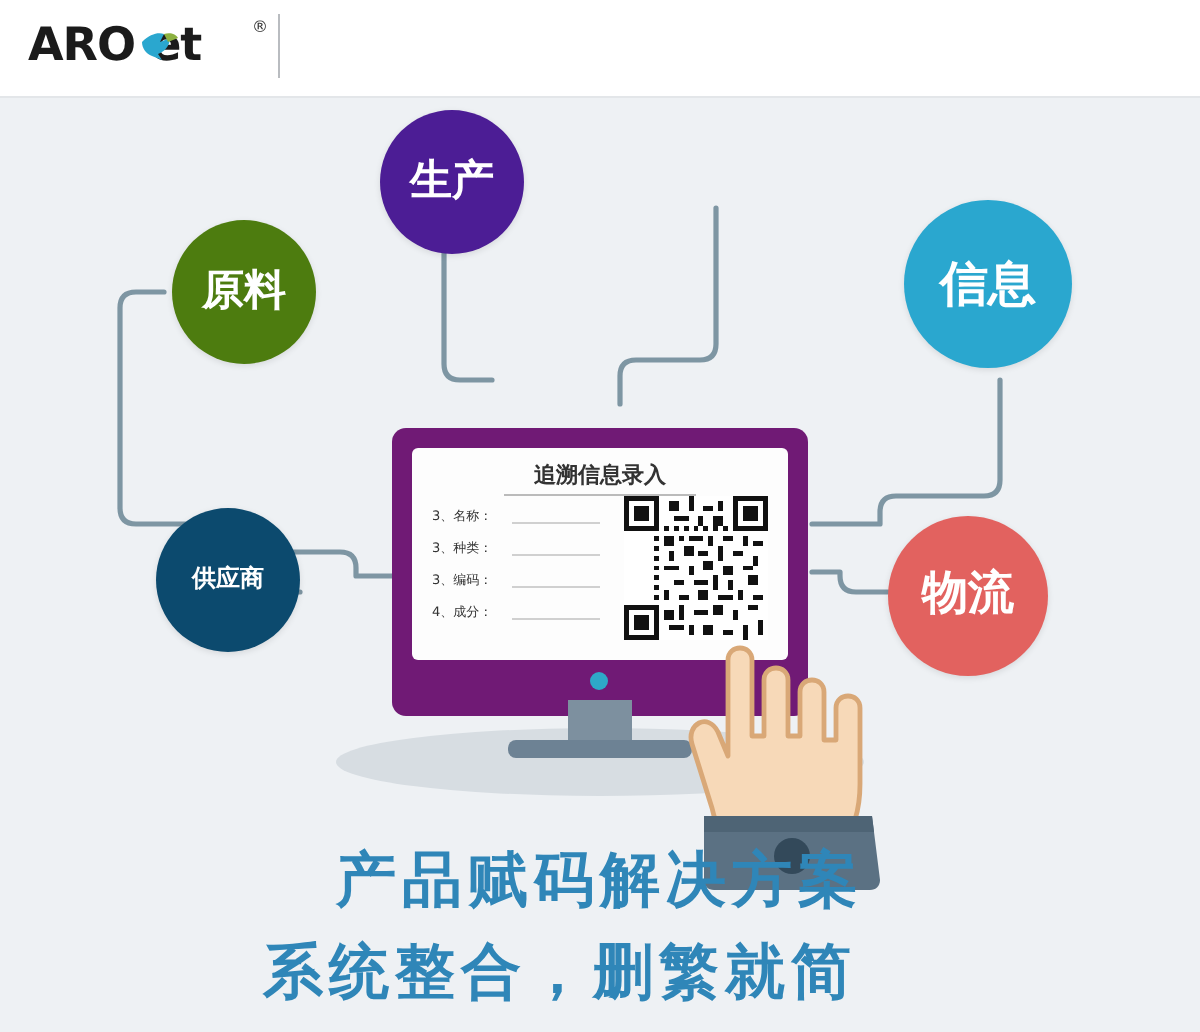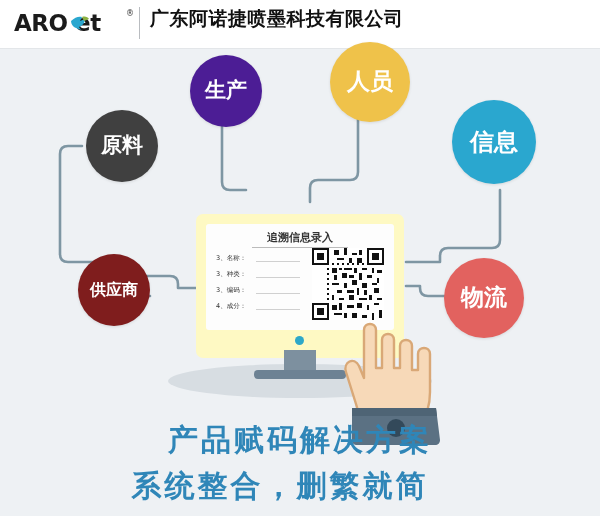--- a/index.html
+++ b/index.html
@@ -57,21 +57,21 @@
     color:#ffffff;font-weight:bold;
     text-align:center;line-height:1.12;
     box-shadow:0 1px 3px rgba(0,0,0,.10);
   }
   .bub-label{pointer-events:none;}
 
   
   #monitor{position:absolute;left:196px;top:214px;width:208px;height:170px;}
   #screen-outer{
     position:absolute;left:0;top:0;width:208px;height:144px;
-    background:#fef9c3;border-radius:7px;
+    background:#701a75;border-radius:7px;
   }
   #screen-inner{
     position:absolute;left:10px;top:10px;width:188px;height:106px;
     background:#fdfdfd;border-radius:3px;
   }
   #screen-title{
     position:absolute;left:0;top:6px;width:188px;text-align:center;
     font-size:11px;color:#333;font-weight:bold;
   }
   #screen-title-underline{
@@ -123,21 +123,20 @@
   <div id="header">
     <div id="logo-block">
       <div id="logo-text">ARO et</div>
       <svg id="logo-bird" viewBox="0 0 40 34">
         <path d="M2 12 C10 4 18 2 24 4 L20 12 L30 8 C30 16 24 22 18 24 L22 30 L12 26 C6 24 2 18 2 12 Z" fill="#2aa7cf"></path>
         <path d="M24 4 C30 2 36 4 38 8 L28 12 Z" fill="#8cb140"></path>
       </svg>
     </div>
     <div id="logo-reg">®</div>
     <div id="divider"></div>
-    <div id="cn-name">广东阿诺捷喷墨科技有限公司</div>
   </div>
 
   <svg id="lines" viewBox="0 0 600 516">
     <g fill="none" stroke="#7e96a3" stroke-width="2.6" stroke-linecap="round" stroke-linejoin="round">
 
       <path d="M82 146 L68 146 Q60 146 60 154 L60 254 Q60 262 68 262 L112 262"></path>
 
       <path d="M222 108 L222 182 Q222 190 230 190 L246 190"></path>
 
       <path d="M358 104 L358 172 Q358 180 350 180 L318 180 Q310 180 310 188 L310 202"></path>
@@ -145,37 +144,34 @@
       <path d="M500 190 L500 240 Q500 248 492 248 L448 248 Q440 248 440 256 L440 262 L406 262"></path>
 
       <path d="M146 276 L170 276 Q178 276 178 284 L178 288 L196 288"></path>
 
       <path d="M452 296 L428 296 Q420 296 420 288 L420 286 L406 286"></path>
 
       <path d="M112 262 L112 288 Q112 296 120 296 L150 296"></path>
     </g>
   </svg>
 
-  <div class="bubble" style="left:86px;top:110px;width:72px;height:72px;background:#404040;font-size:21px;">
+  <div class="bubble" style="left:86px;top:110px;width:72px;height:72px;background:#4d7c0f;font-size:21px;">
     <span class="bub-label">原料</span>
   </div>
 
   <div class="bubble" style="left:190px;top:55px;width:72px;height:72px;background:#4c1d95;font-size:21px;">
     <span class="bub-label">生产</span>
   </div>
 
-  <div class="bubble" style="left:330px;top:42px;width:80px;height:80px;background:#efc24a;font-size:23px;">
-    <span class="bub-label">人员</span>
-  </div>
 
   <div class="bubble" style="left:452px;top:100px;width:84px;height:84px;background:#2aa7cf;font-size:24px;">
     <span class="bub-label">信息</span>
   </div>
 
-  <div class="bubble" style="left:78px;top:254px;width:72px;height:72px;background:#7f1d1d;font-size:16px;">
+  <div class="bubble" style="left:78px;top:254px;width:72px;height:72px;background:#0c4a6e;font-size:12px;">
     <span class="bub-label">供应商</span>
   </div>
 
   <div class="bubble" style="left:444px;top:258px;width:80px;height:80px;background:#e2625f;font-size:23px;">
     <span class="bub-label">物流</span>
   </div>
 
   <div id="shadow"></div>
 
   <div id="monitor">

